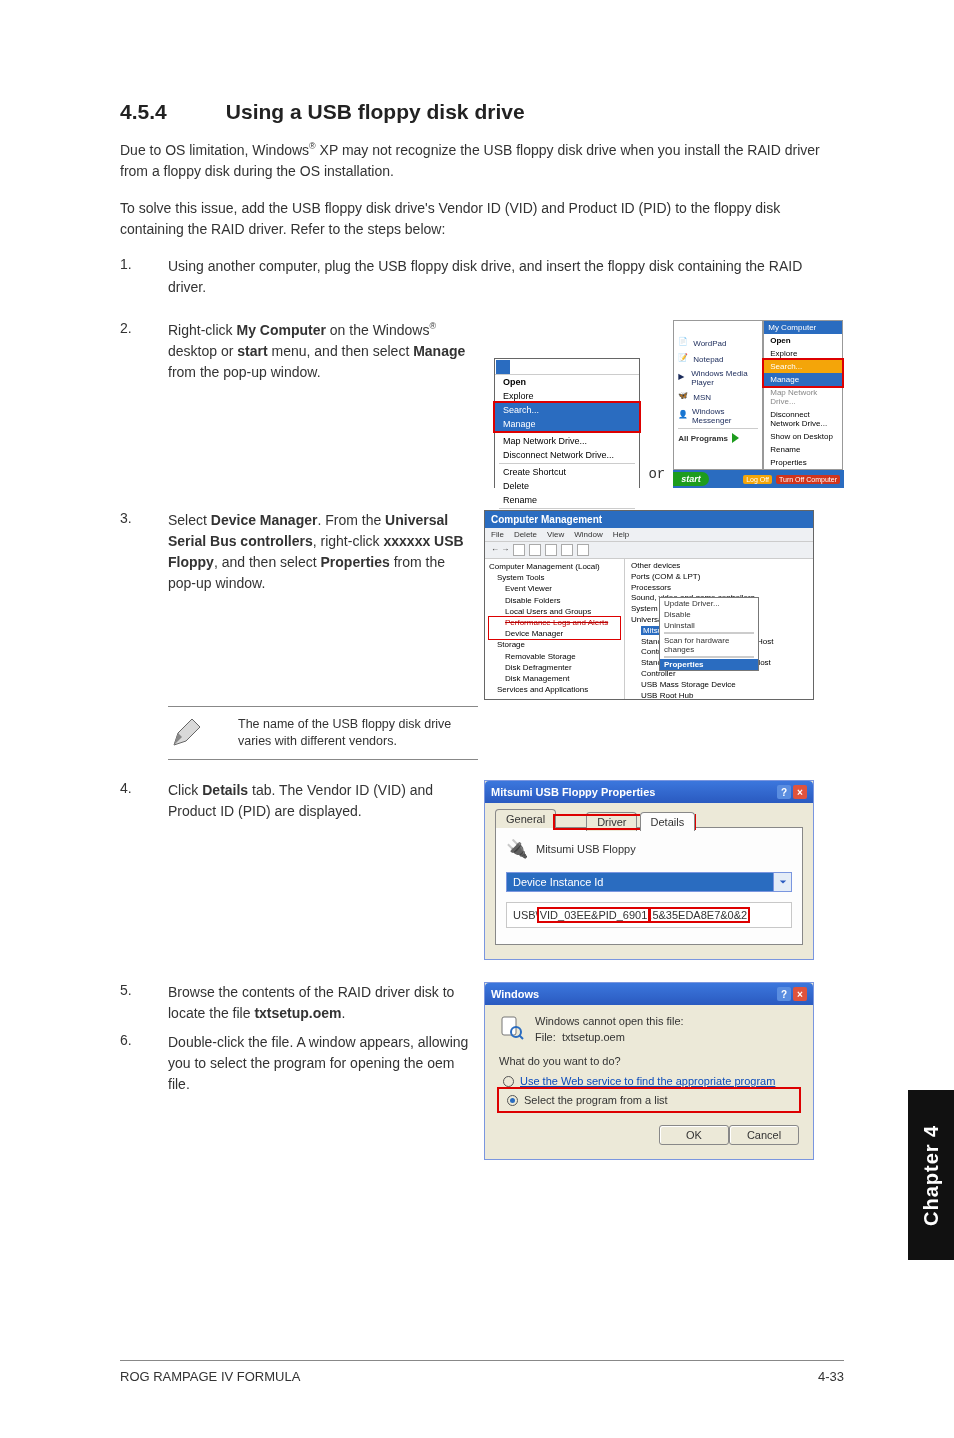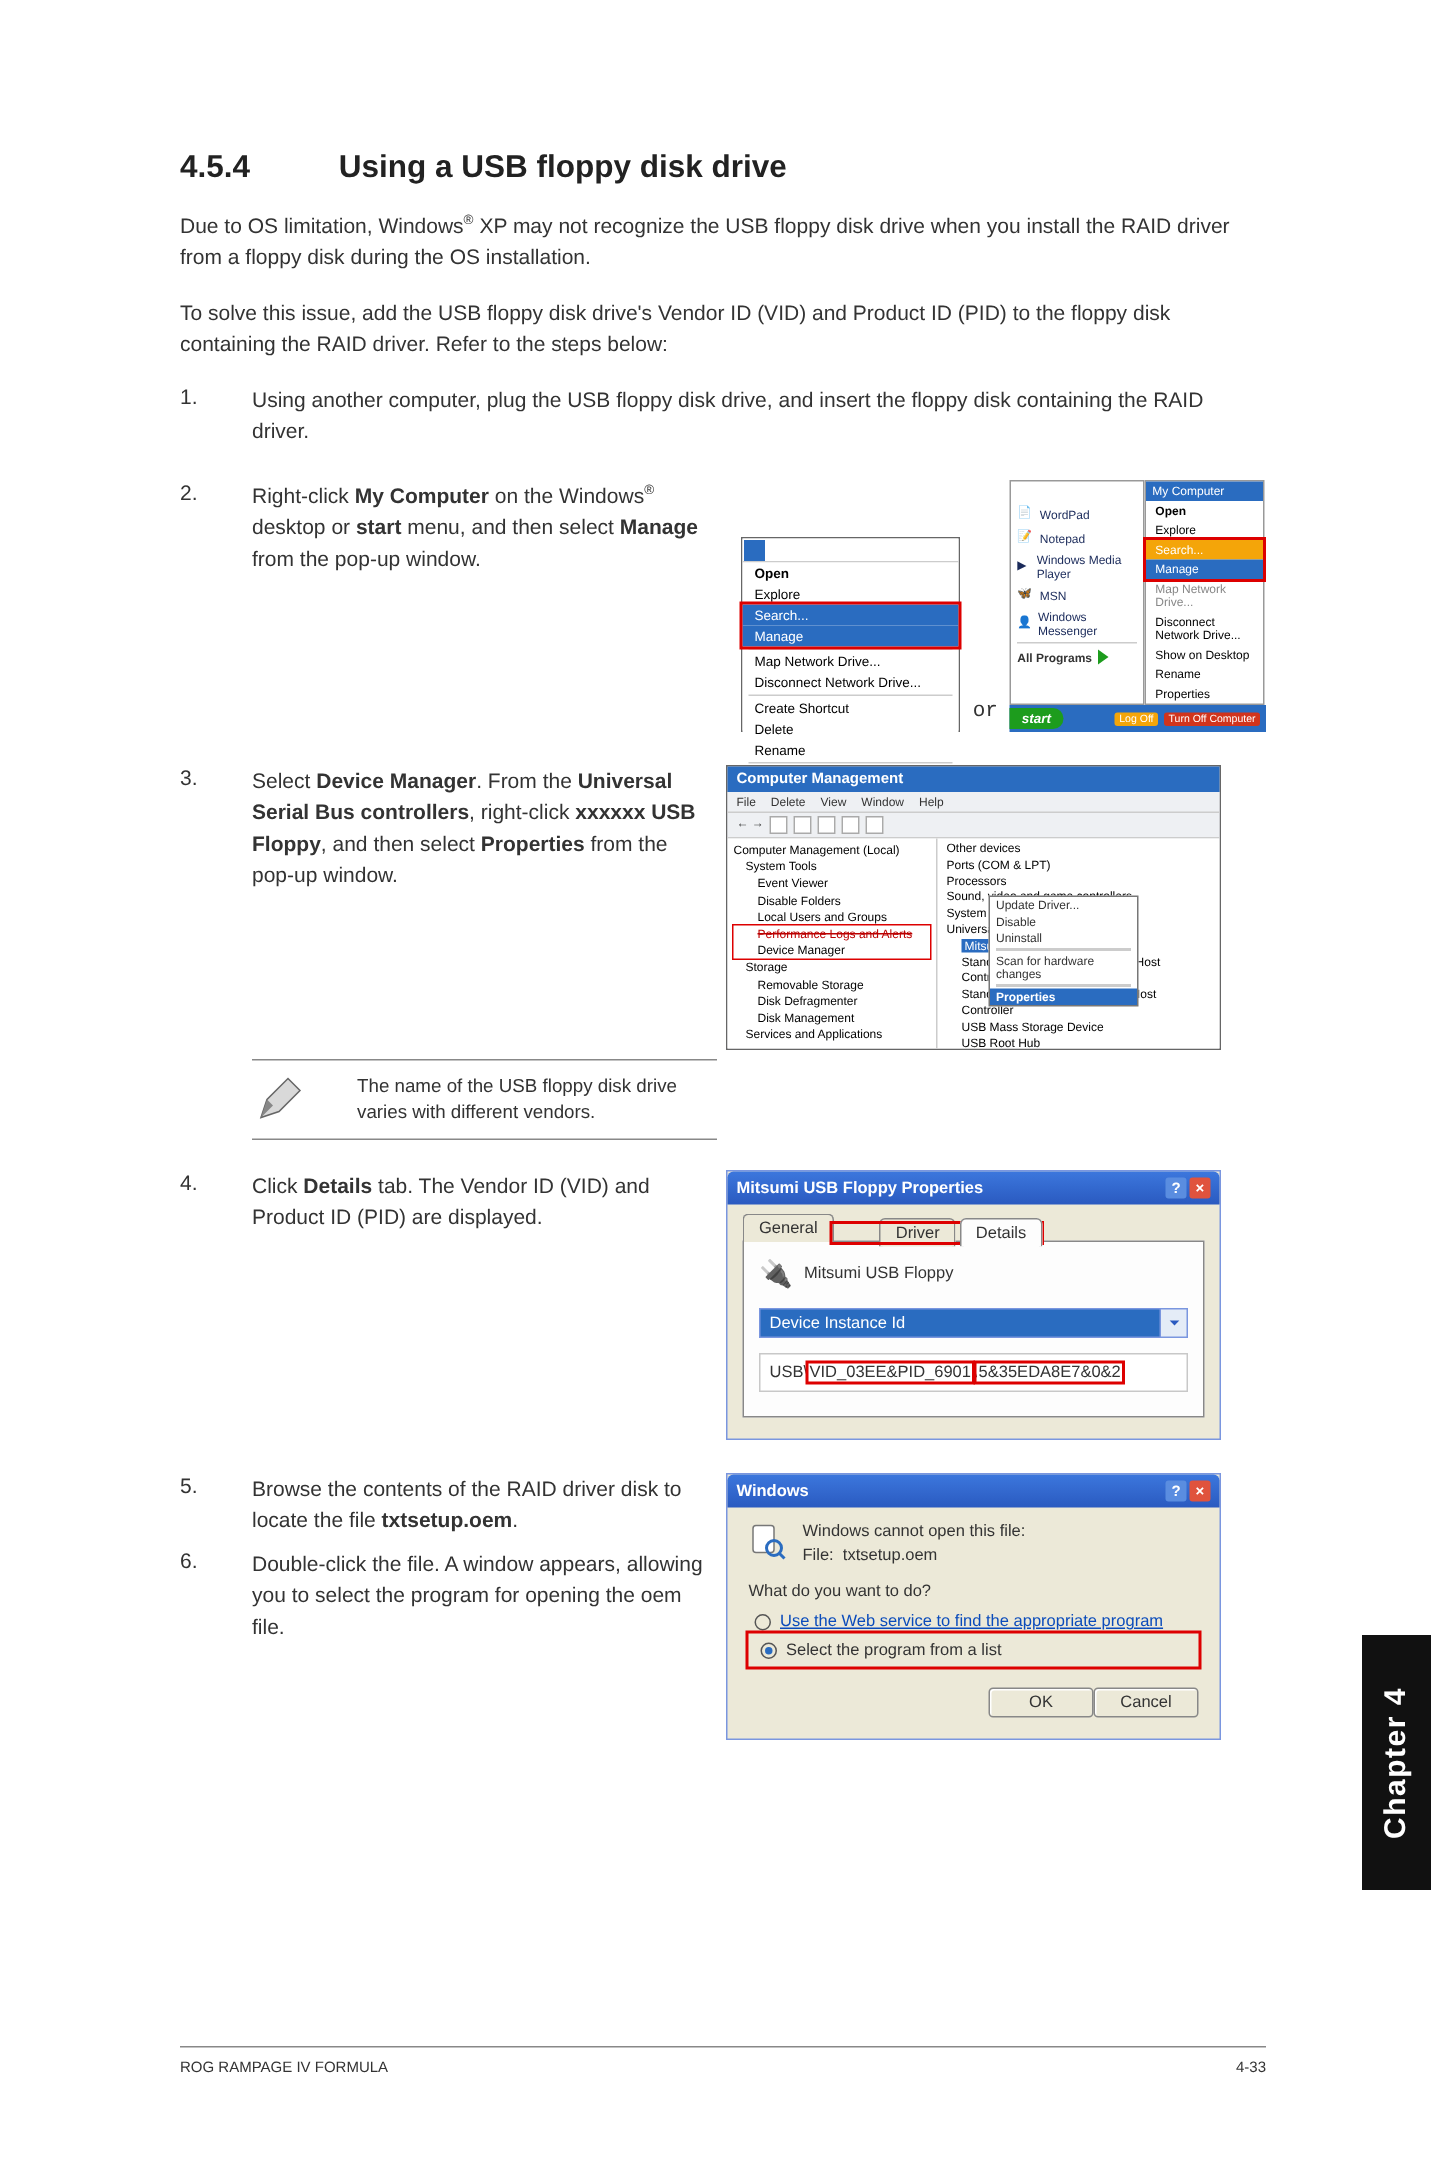--- a/index.html
+++ b/index.html
@@ -183,21 +183,21 @@
   
   .footer {
     position: absolute;
     left: 120px;
     right: 110px;
     bottom: 54px;
     border-top: 1px solid #888;
     display: flex;
     justify-content: space-between;
     padding-top: 8px;
-    font-size: 10px;
+    font-size: 13px;
     color: #333;
   }
 </style>
 </head>
 <body>
 
 <div class="page">
 
   <h2 class="section-heading">
     <span class="num">4.5.4</span>

